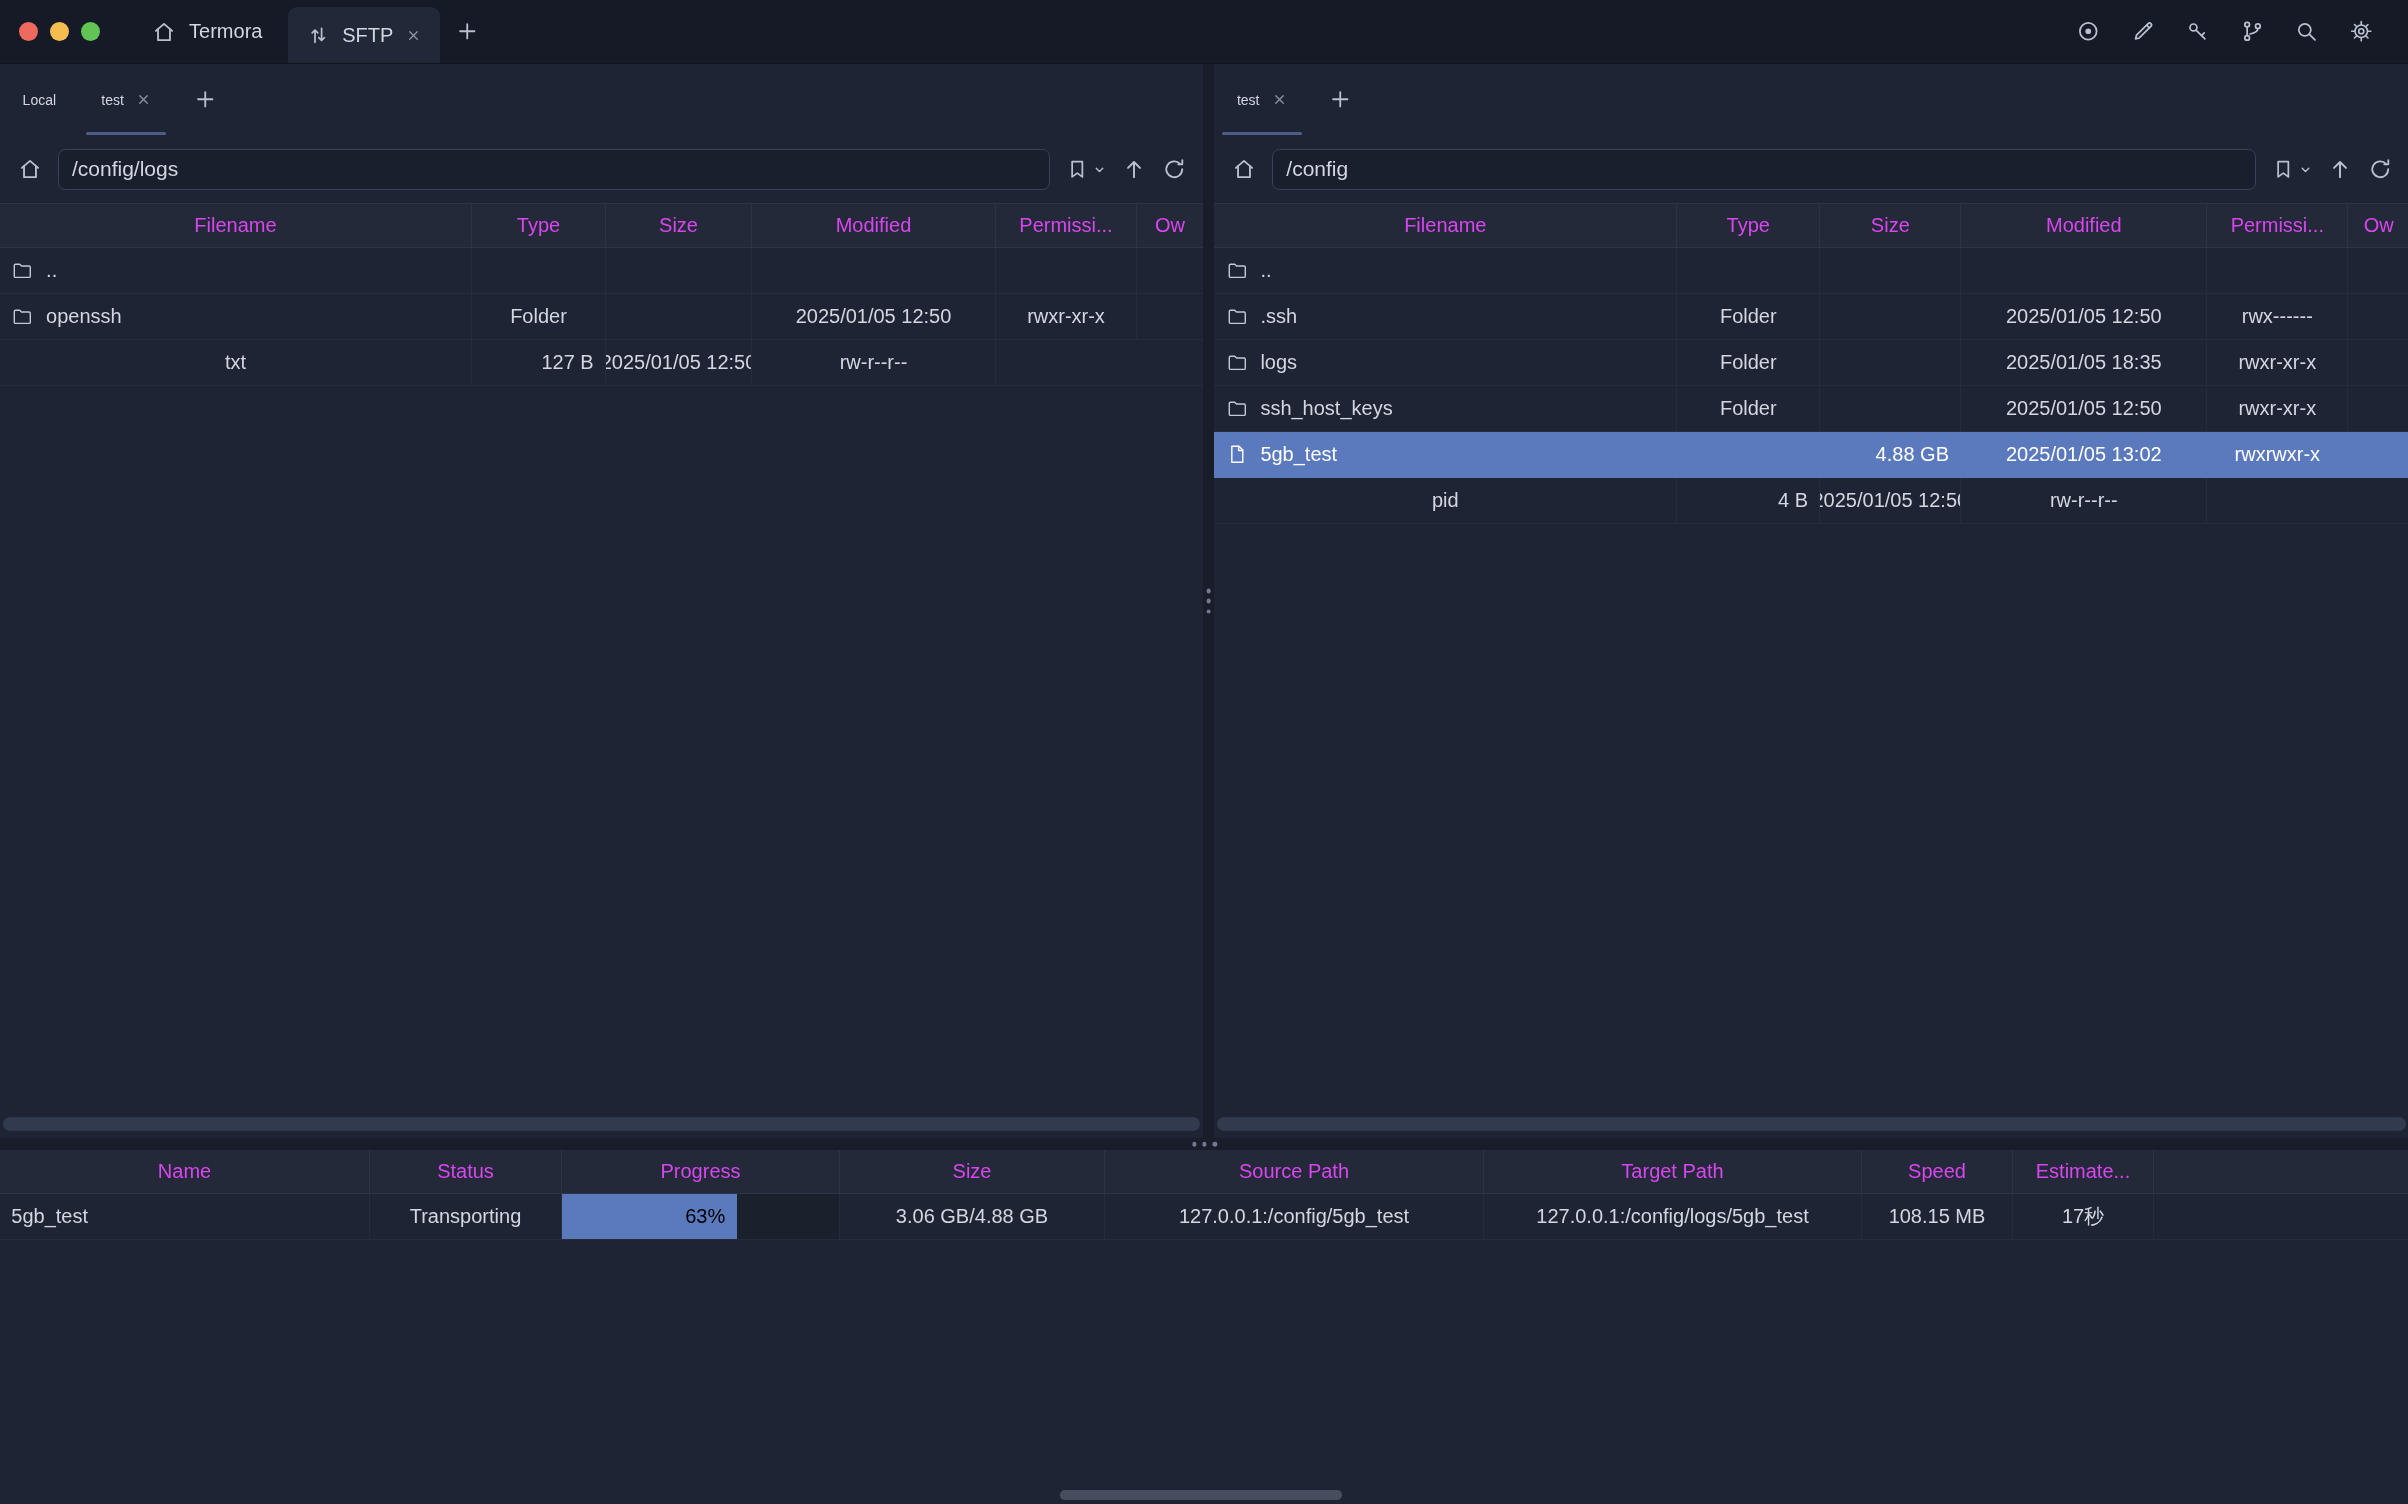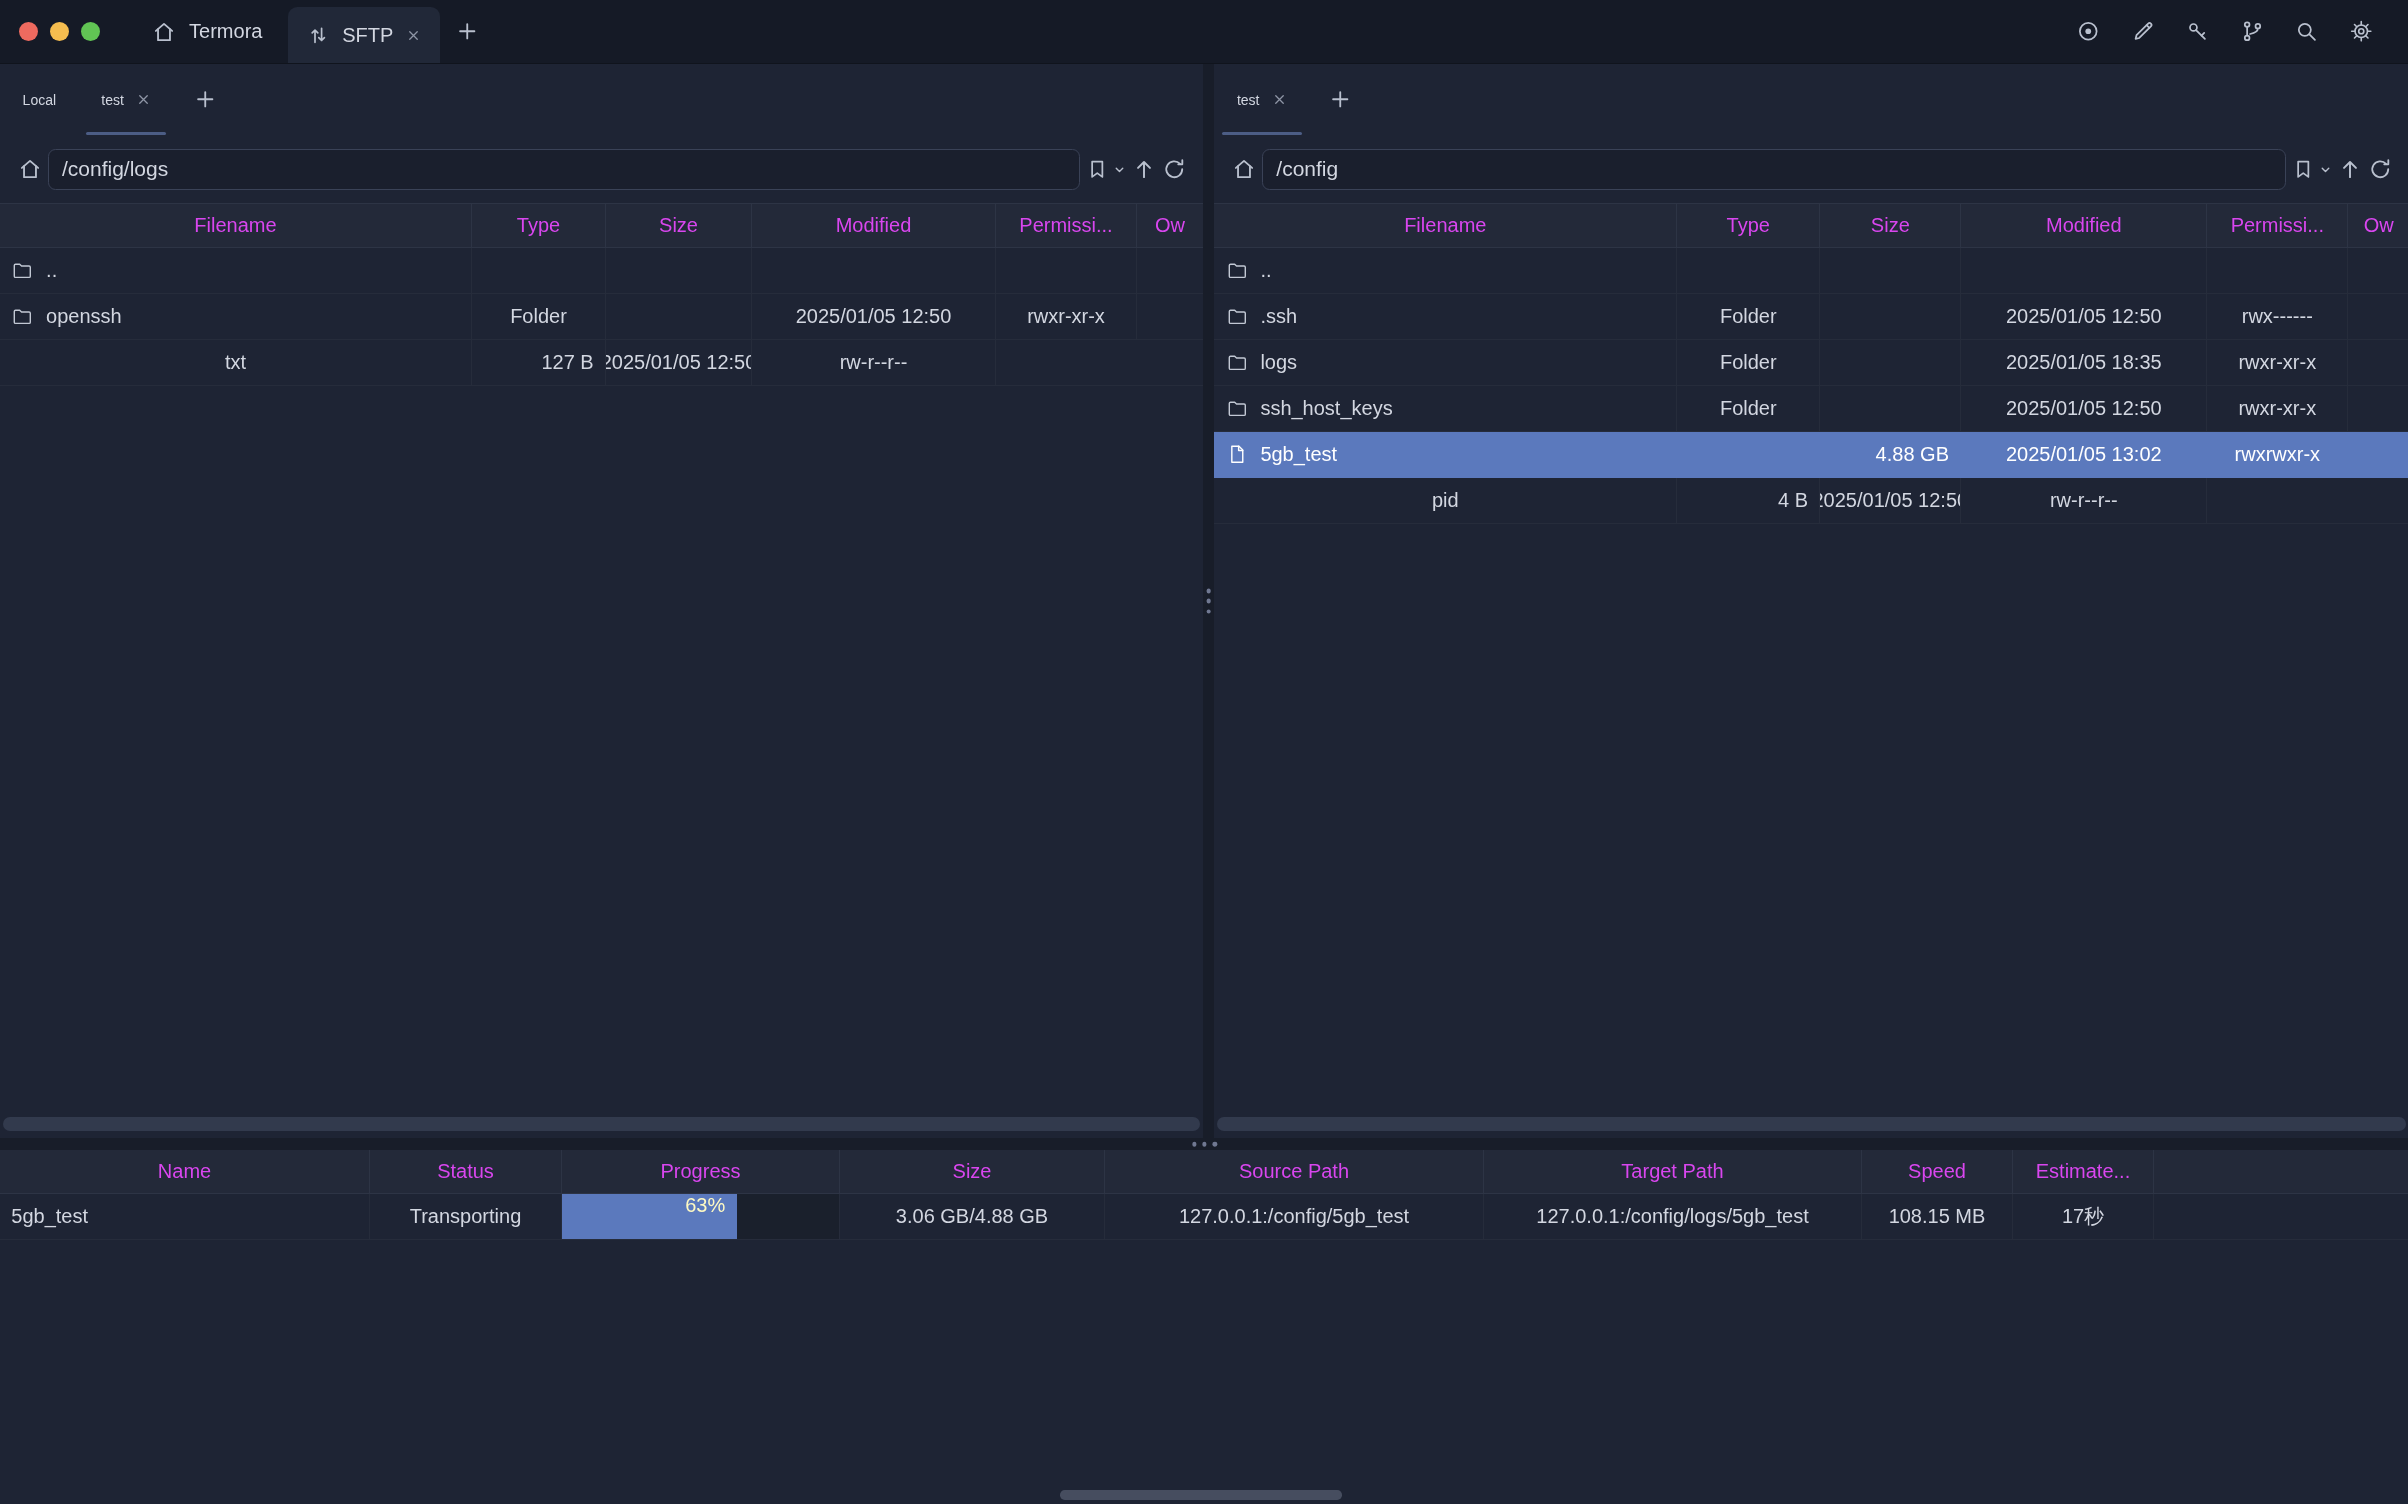--- a/index.html
+++ b/index.html
@@ -38,21 +38,21 @@
   .dots-h{position:absolute;top:50%;left:50%;transform:translate(-50%,-50%);display:flex;flex-direction:row;gap:5.6px;}
   .dot{width:4.7px;height:4.7px;border-radius:50%;background:#707892;}
 
   
   .panel-tabs{height:71px;display:flex;align-items:stretch;}
   .panel-tab{display:flex;align-items:center;gap:12.2px;padding:0 22.6px;position:relative;color:var(--text);font-size:14px;}
   .panel-tab.active::after{content:'';position:absolute;left:7.5px;right:7.5px;bottom:0;height:2.8px;border-radius:1.9px;background:#4c5d85;}
   .panel-tabs .tab-add{display:flex;align-items:center;padding:0 19px;color:var(--icon);}
 
   
-  .pathbar{height:68px;display:flex;align-items:center;gap:5px;padding:0 17px;}
+  .pathbar{height:68px;display:flex;align-items:center;gap:15px;padding:0 17px;}
   .path-input{flex:1;height:41px;background:var(--input-bg);border:0.9px solid var(--input-border);border-radius:7.5px;color:var(--text);font-size:21px;padding:0 13px;font-family:inherit;outline:none;min-width:0;}
   .bookmark-group{display:flex;align-items:center;gap:2.8px;color:var(--icon);}
 
   
   .file-table{flex:1;display:flex;flex-direction:column;border-top:0.9px solid var(--border);overflow:hidden;}
   .trow{display:grid;align-items:stretch;}
   .cols-left .trow{grid-template-columns:472px 134px 146px 244px 141px 1fr;}
   .cols-right .trow{grid-template-columns:463px 143px 141px 246px 141px 1fr;}
   .trow.header{height:44px;background:var(--header-bg);border-bottom:0.9px solid var(--border);}
   .trow.row{height:46px;border-bottom:0.9px solid var(--row-border);}
@@ -68,21 +68,21 @@
   .trow.row.selected .cell{border-right-color:transparent;}
   .trow.row.selected .ficon{color:#fff;}
 
   
   .hscrollbar{position:absolute;left:2.8px;right:2.8px;bottom:6.6px;height:14px;border-radius:7.5px;background:var(--scroll-thumb);}
 
   
   .transfers{position:relative;height:354px;background:var(--bg);}
   .transfers .trow{grid-template-columns:370px 192px 278px 265px 379px 378px 151px 141px 1fr;}
   .progress-cell{padding:0;position:relative;background:#1a202c;}
-  .progress-fill{height:100%;background:var(--accent);display:flex;justify-content:flex-end;padding-right:11.3px;color:#fef9c3;}
+  .progress-fill{height:100%;background:var(--accent);display:flex;align-items:center;justify-content:flex-end;padding-right:11.3px;color:#000000;}
   .bottom-pill{position:absolute;bottom:4.7px;left:1060px;width:282px;height:9.4px;border-radius:4.7px;background:#464d5f;}
 </style>
 </head>
 <body>
 
 <div class="titlebar">
   <div class="traffic">
     <span class="light red"></span>
     <span class="light yellow"></span>
     <span class="light green"></span>

